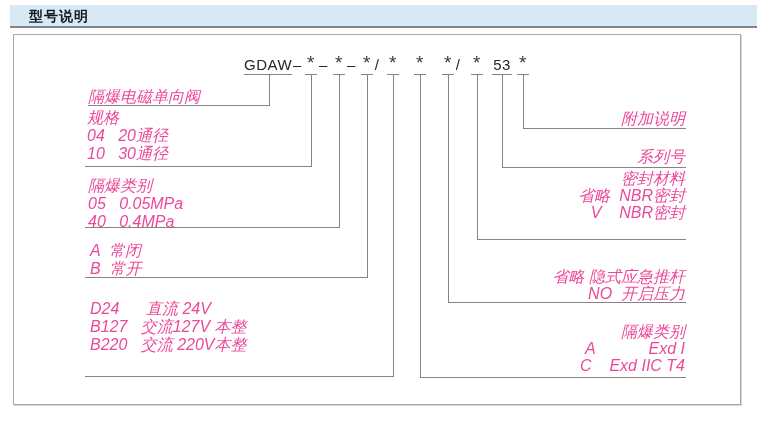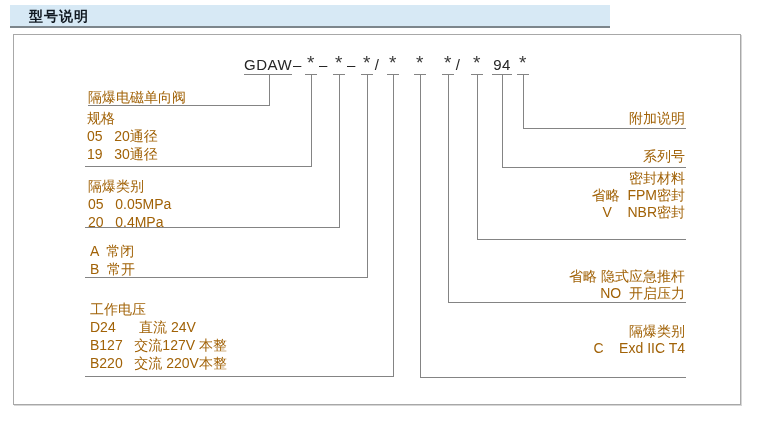--- a/index.html
+++ b/index.html
@@ -2,21 +2,21 @@
 <html style="--header-bg: #d7e9f5; --header-border: #7d868c; --line: #848484; --text: #2f2f2f;"><head>
 <meta charset="utf-8">
 <style>
   html,body{margin:0;padding:0;background:#ffffff;}
   #page{
     position:relative;width:757px;height:435px;background:#ffffff;overflow:hidden;
     font-family:"Liberation Sans","DejaVu Sans",sans-serif;color:#2f2f2f;
   }
   
   #header-bar{
-    position:absolute;left:10px;top:5px;width:600px;height:23px;
+    position:absolute;left:10px;top:5px;width:748px;height:23px;
     background:var(--header-bg,#d7e9f5);
     border-bottom:2px solid var(--header-border,#7d868c);
     box-sizing:border-box;
   }
   #header-bar .title{
     position:absolute;left:19px;top:3px;font-size:14px;font-weight:bold;
     color:#101820;letter-spacing:1px;
   }
   
   #content-box{
@@ -29,21 +29,21 @@
     position:absolute;top:57px;font-size:15px;color:#262626;
     text-align:center;letter-spacing:0.5px;line-height:16px;white-space:pre;
   }
   .tok.star{font-size:19px;top:54px;line-height:18px;color:#3a3a3a;}
   
   .u{position:absolute;height:1px;background:var(--line,#848484);}
   
   .vl{position:absolute;width:1px;background:var(--line,#848484);}
   .hl{position:absolute;height:1px;background:var(--line,#848484);}
   
-  .grp{position:absolute;font-size:14px;color:#a16207;}
+  .grp{position:absolute;font-size:16px;color:#ec4899;font-style:italic;}
   .grp .ln{white-space:pre;line-height:18px;height:18px;}
   .grp.right{text-align:right;padding-left:13px;}
   .grp.right .ln{line-height:17px;height:17px;}
 </style>
 </head>
 <body>
 
 <div id="page">
 
   <div id="header-bar">
@@ -58,21 +58,21 @@
   <span class="tok" style="left:319px;width:8px">–</span>
   <span class="tok star" style="left:332px;width:14px">*</span>
   <span class="tok" style="left:347px;width:8px">–</span>
   <span class="tok star" style="left:360px;width:14px">*</span>
   <span class="tok" style="left:372px;width:10px">/</span>
   <span class="tok star" style="left:386px;width:14px">*</span>
   <span class="tok star" style="left:413px;width:14px">*</span>
   <span class="tok star" style="left:441px;width:14px">*</span>
   <span class="tok" style="left:453px;width:10px">/</span>
   <span class="tok star" style="left:470px;width:14px">*</span>
-  <span class="tok" style="left:492px;width:20px">94</span>
+  <span class="tok" style="left:492px;width:20px">53</span>
   <span class="tok star" style="left:516px;width:14px">*</span>
 
   <div class="u" style="left:244px;top:74px;width:48px"></div>
   <div class="u" style="left:305px;top:74px;width:12px"></div>
   <div class="u" style="left:333px;top:74px;width:12px"></div>
   <div class="u" style="left:361px;top:74px;width:12px"></div>
   <div class="u" style="left:387px;top:74px;width:12px"></div>
   <div class="u" style="left:414px;top:74px;width:12px"></div>
   <div class="u" style="left:442px;top:74px;width:12px"></div>
   <div class="u" style="left:471px;top:74px;width:12px"></div>
@@ -101,59 +101,59 @@
   <div class="hl" style="left:477px;top:239px;width:209px"></div>
   <div class="hl" style="left:448px;top:302px;width:238px"></div>
   <div class="hl" style="left:420px;top:377px;width:266px"></div>
 
   <div class="grp" style="left:88px;top:88px">
     <div class="ln">隔爆电磁单向阀</div>
   </div>
 
   <div class="grp" style="left:87px;top:109px">
     <div class="ln">规格</div>
-    <div class="ln">05   20通径</div>
-    <div class="ln">19   30通径</div>
+    <div class="ln">04   20通径</div>
+    <div class="ln">10   30通径</div>
   </div>
 
   <div class="grp" style="left:88px;top:177px">
     <div class="ln">隔爆类别</div>
     <div class="ln">05   0.05MPa</div>
-    <div class="ln">20   0.4MPa</div>
+    <div class="ln">40   0.4MPa</div>
   </div>
 
   <div class="grp" style="left:90px;top:242px">
     <div class="ln">A  常闭</div>
     <div class="ln">B  常开</div>
   </div>
 
   <div class="grp" style="left:90px;top:300px">
-    <div class="ln">工作电压</div>
     <div class="ln">D24      直流 24V</div>
     <div class="ln">B127   交流127V 本整</div>
     <div class="ln">B220   交流 220V本整</div>
   </div>
 
   <div class="grp right" style="right:72px;top:110px">
     <div class="ln">附加说明</div>
   </div>
 
   <div class="grp right" style="right:72px;top:148px">
     <div class="ln">系列号</div>
   </div>
 
   <div class="grp right" style="right:72px;top:170px">
     <div class="ln">密封材料</div>
-    <div class="ln">省略  FPM密封</div>
+    <div class="ln">省略  NBR密封</div>
     <div class="ln">V    NBR密封</div>
   </div>
 
   <div class="grp right" style="right:72px;top:268px">
     <div class="ln">省略 隐式应急推杆</div>
     <div class="ln">NO  开启压力</div>
   </div>
 
   <div class="grp right" style="right:72px;top:323px">
     <div class="ln">隔爆类别</div>
+    <div class="ln">A            Exd I</div>
     <div class="ln">C    Exd IIC T4</div>
   </div>
 
 </div>
 
 </body></html>

